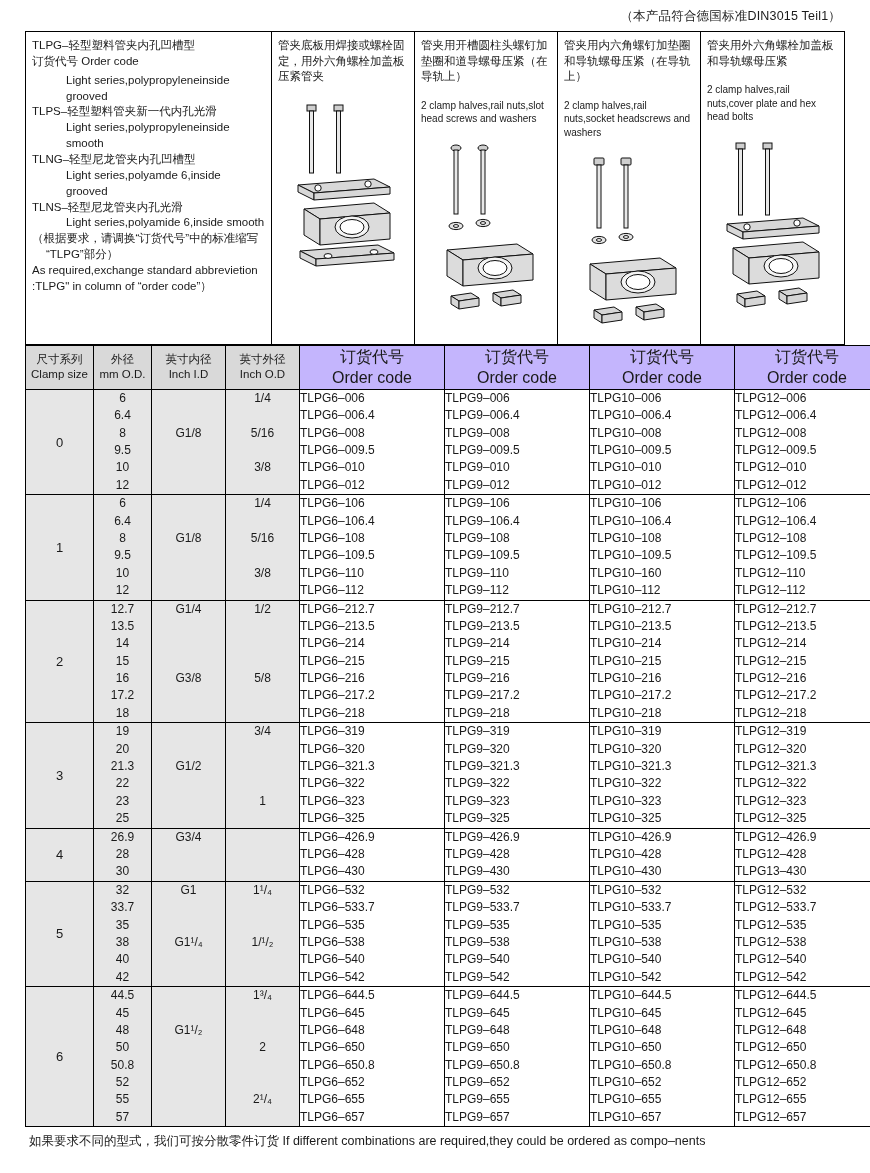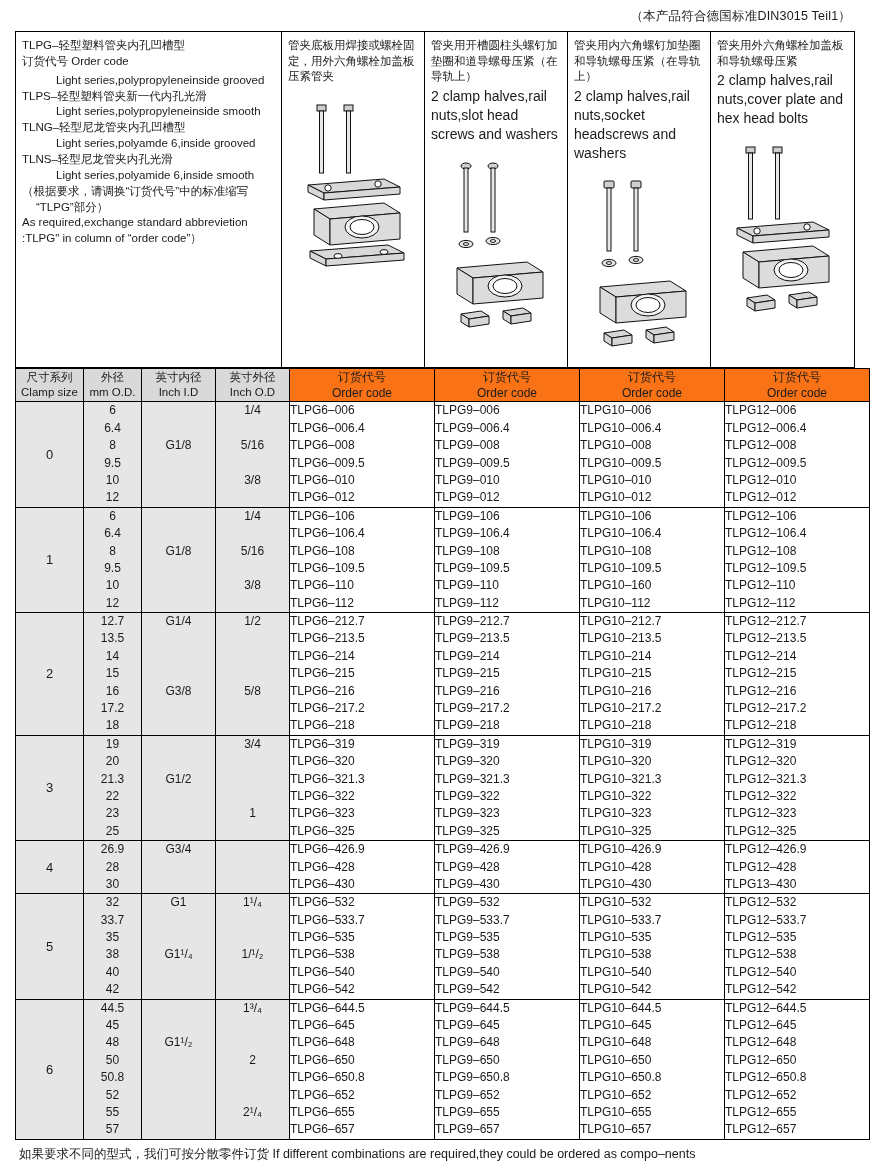--- a/index.html
+++ b/index.html
@@ -3,21 +3,21 @@
 <meta charset="utf-8">
 <style>
   html,body{margin:0;padding:0;}
   body{
     width:870px;height:1173px;
     background:#ffffff;
     font-family:"Liberation Sans","DejaVu Sans",sans-serif;
     color:#1a1a1a;
     -webkit-font-smoothing:antialiased;
   }
-  .page{position:relative;width:870px;height:1173px;box-sizing:border-box;padding:0 15px;}
+  .page{position:relative;width:870px;height:1173px;box-sizing:border-box;padding:0 25px;}
 
   
   .topnote{
     text-align:right;
     font-size:12.5px;
     padding:8px 4px 6px 0;
     letter-spacing:.2px;
   }
 
   
@@ -31,21 +31,21 @@
   }
   .headcell:last-child{border-right:none;}
   .h-order{width:286px;}
   .h-col{width:143px;position:relative;}
 
   .h-order .ln{display:block;}
   .h-order .ind{display:block;padding-left:34px;}
   .h-order .ind2{display:block;padding-left:14px;}
 
   .h-col .cn{font-size:11.5px;line-height:1.36;}
-  .h-col .en{font-size:14px;line-height:1.36;margin-top:2px;}
+  .h-col .en{font-size:10px;line-height:1.36;margin-top:14px;}
 
   .figbox{height:196px;position:relative;margin-top:4px;}
 
   
   table.main{
     border-collapse:collapse;
     width:854px;
     table-layout:fixed;
     font-size:12px;
   }
@@ -56,23 +56,23 @@
   }
   .colhdr{
     background:#d9d9d9;
     text-align:center;
     font-size:11.5px;
     line-height:1.3;
     padding:6px 2px;
     font-weight:normal;
   }
   .ordhdr{
-    background:#f97316;
+    background:#c4b5fd;
     text-align:center;
-    font-size:12px;
+    font-size:16px;
     line-height:1.35;
     padding:8px 2px;
     font-weight:normal;
   }
   td.size{
     background:#e6e6e6;
     text-align:center;
     font-size:13px;
   }
   td.vals{

